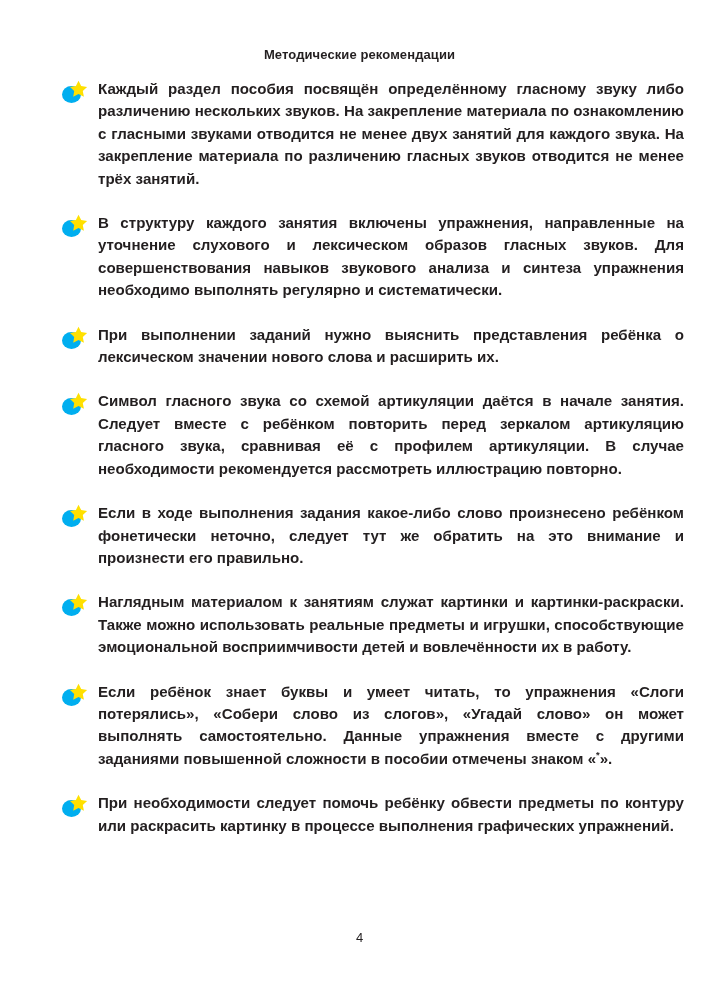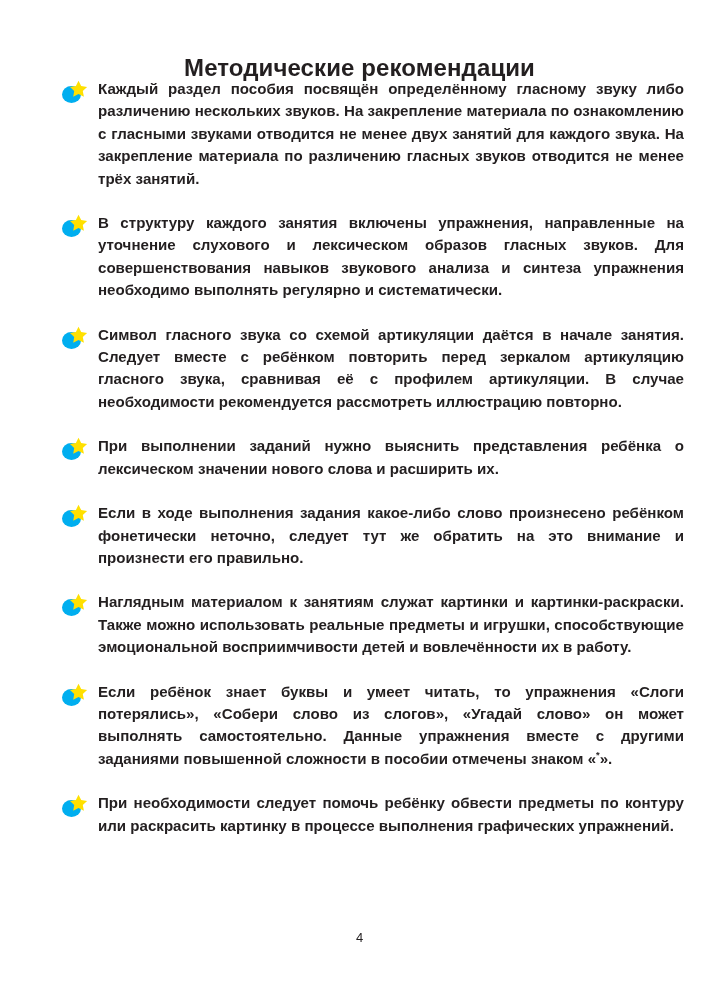--- a/index.html
+++ b/index.html
@@ -19,21 +19,21 @@
     background: #ffffff;
     overflow: hidden;
     box-sizing: border-box;
   }
   .page-title {
     position: absolute;
     top: 38px;
     left: 0;
     width: 719px;
     text-align: center;
-    font-size: 24px;
+    font-size: 13px;
     font-weight: bold;
     letter-spacing: 0.1px;
     color: #231f20;
   }
   .content {
     position: absolute;
     top: 78px;
     left: 60px;
     width: 624px;
   }
@@ -112,31 +112,31 @@
       <span class="rec-text">В структуру каждого занятия включены упражнения, направленные на уточнение слухового и лексическом образов гласных звуков. Для совершенствования навыков звукового анализа и синтеза упражнения необходимо выполнять регулярно и систематически.</span>
     </div>
 
     <div class="rec-item">
       <span class="bullet-icon">
         <svg width="28" height="26" viewBox="0 0 28 26" xmlns="http://www.w3.org/2000/svg">
           <ellipse cx="11.5" cy="14.5" rx="9.5" ry="8.5" fill="#00AEEF"></ellipse>
           <polygon points="18.5,0.8 21.2,6.1 27.1,6.9 22.8,11.0 23.9,16.8 18.5,14.0 13.2,16.8 14.2,11.0 10.0,6.9 15.9,6.1" fill="#FFE000"></polygon>
         </svg>
       </span>
-      <span class="rec-text">Символ гласного звука со схемой артикуляции даётся в начале занятия. Следует вместе с ребёнком повторить перед зеркалом артикуляцию гласного звука, сравнивая её с профилем артикуляции. В случае необходимости рекомендуется рассмотреть иллюстрацию повторно.</span>
+      <span class="rec-text">При выполнении заданий нужно выяснить представления ребёнка о лексическом значении нового слова и расширить их.</span>
     </div>
 
     <div class="rec-item">
       <span class="bullet-icon">
         <svg width="28" height="26" viewBox="0 0 28 26" xmlns="http://www.w3.org/2000/svg">
           <ellipse cx="11.5" cy="14.5" rx="9.5" ry="8.5" fill="#00AEEF"></ellipse>
           <polygon points="18.5,0.8 21.2,6.1 27.1,6.9 22.8,11.0 23.9,16.8 18.5,14.0 13.2,16.8 14.2,11.0 10.0,6.9 15.9,6.1" fill="#FFE000"></polygon>
         </svg>
       </span>
-      <span class="rec-text">При выполнении заданий нужно выяснить представления ребёнка о лексическом значении нового слова и расширить их.</span>
+      <span class="rec-text">Символ гласного звука со схемой артикуляции даётся в начале занятия. Следует вместе с ребёнком повторить перед зеркалом артикуляцию гласного звука, сравнивая её с профилем артикуляции. В случае необходимости рекомендуется рассмотреть иллюстрацию повторно.</span>
     </div>
 
     <div class="rec-item">
       <span class="bullet-icon">
         <svg width="28" height="26" viewBox="0 0 28 26" xmlns="http://www.w3.org/2000/svg">
           <ellipse cx="11.5" cy="14.5" rx="9.5" ry="8.5" fill="#00AEEF"></ellipse>
           <polygon points="18.5,0.8 21.2,6.1 27.1,6.9 22.8,11.0 23.9,16.8 18.5,14.0 13.2,16.8 14.2,11.0 10.0,6.9 15.9,6.1" fill="#FFE000"></polygon>
         </svg>
       </span>
       <span class="rec-text">Если в ходе выполнения задания какое-либо слово произнесено ребёнком фонетически неточно, следует тут же обратить на это внимание и произнести его правильно.</span>

